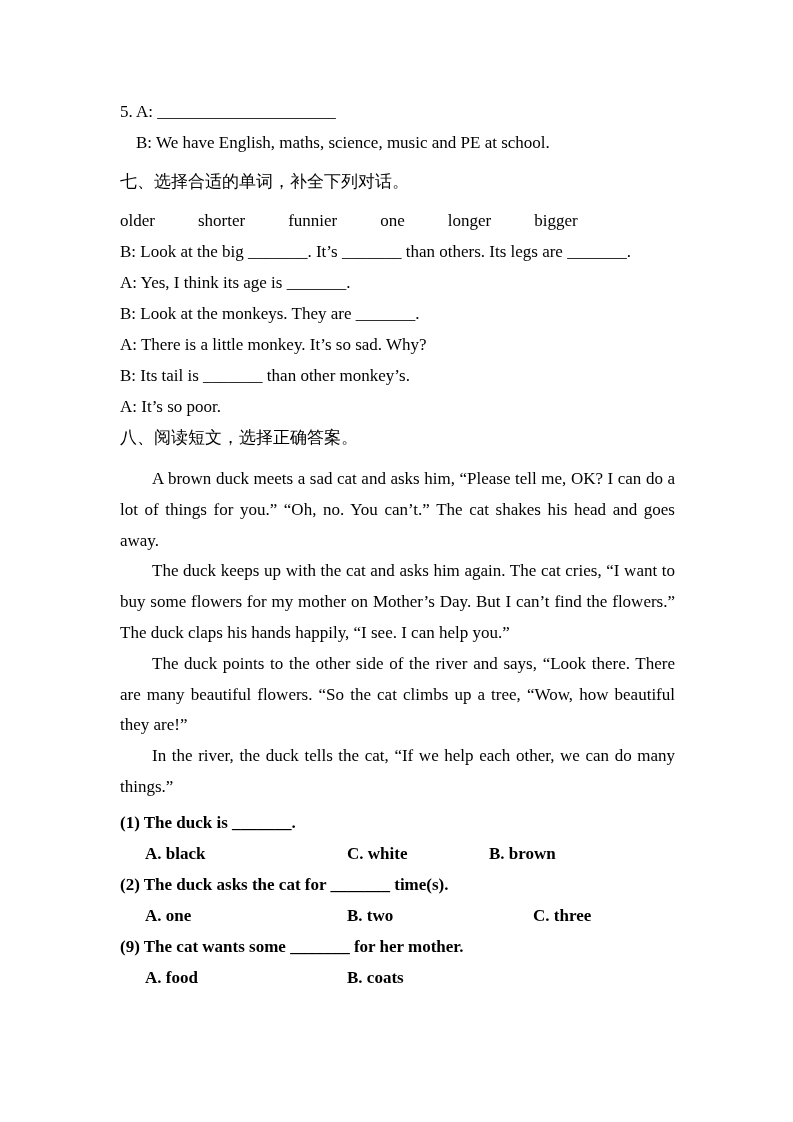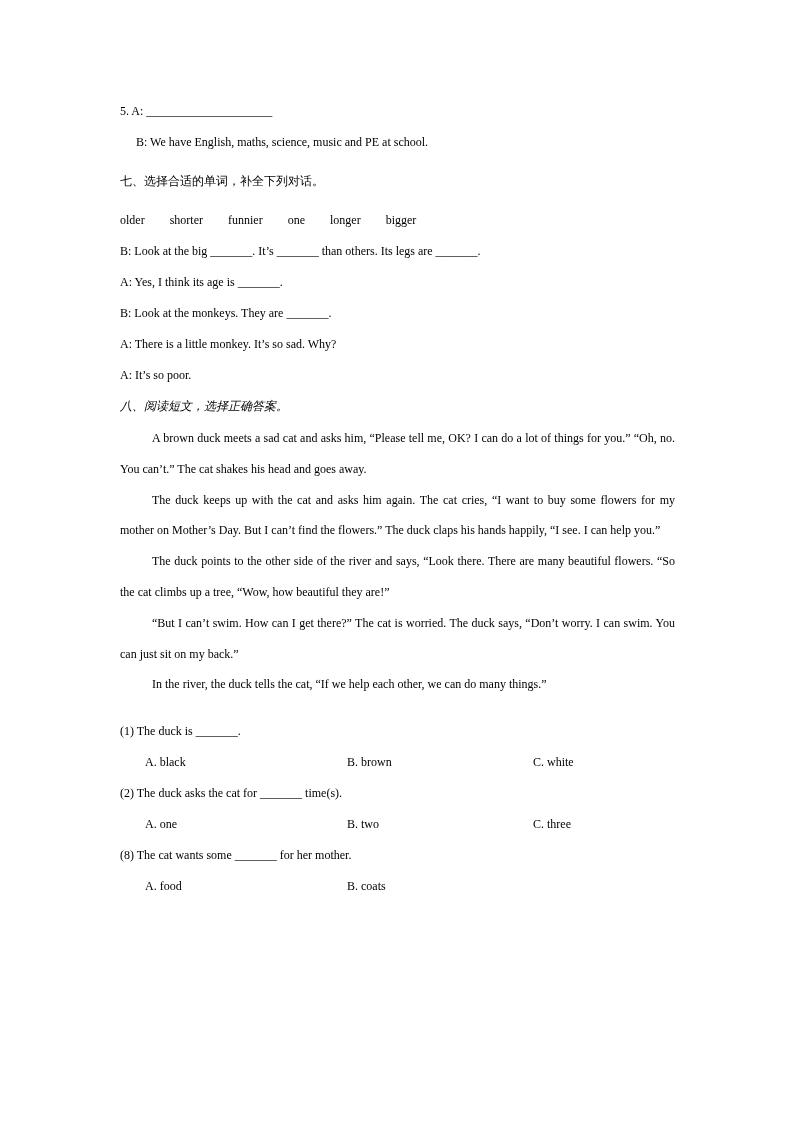--- a/index.html
+++ b/index.html
@@ -9,58 +9,58 @@
     background: #ffffff;
   }
   .page {
     position: relative;
     width: 793px;
     height: 1122px;
     margin: 0 auto;
     background: #ffffff;
     color: #000000;
     font-family: "Liberation Serif", "DejaVu Serif", serif;
-    font-size: 12px;
+    font-size: 17px;
     overflow: hidden;
   }
   .content {
     padding: 96px 118px 0 120px;
   }
   .line {
     line-height: 31px;
     white-space: normal;
   }
   .indent16 {
     padding-left: 16px;
   }
   .heading {
     line-height: 31px;
   }
   .h7 {
     margin-top: 8px;
     margin-bottom: 8px;
   }
   .h8 {
-    margin-bottom: 1px;
-    font-style: italic;
+    margin-bottom: 11px;
   }
   .word-bank {
     display: flex;
-    gap: 25px;
+    gap: 43px;
     line-height: 31px;
     align-items: center;
   }
   .passage .para {
     margin: 0;
     line-height: 30.8px;
     text-align: justify;
     text-indent: 32px;
   }
   .questions {
-    margin-top: 16px;
+    margin-top: 4px;
+    font-weight: bold;
   }
   .options {
     display: flex;
     padding-left: 25px;
     line-height: 31px;
   }
   .opt-a { width: 202px; }
   .opt-b { width: 186px; }
   .opt-c { flex: 1; }
 </style>
@@ -82,50 +82,50 @@
       <span class="word">one</span>
       <span class="word">longer</span>
       <span class="word">bigger</span>
     </div>
 
     <div class="dialogue">
       <div class="line">B: Look at the big _______. It’s _______ than others. Its legs are _______.</div>
       <div class="line">A: Yes, I think its age is _______.</div>
       <div class="line">B: Look at the monkeys. They are _______.</div>
       <div class="line">A: There is a little monkey. It’s so sad. Why?</div>
+      <div class="line">B: Its tail is _______ than other monkey’s.</div>
       <div class="line">A: It’s so poor.</div>
     </div>
 
     <div class="heading h8">八、阅读短文，选择正确答案。</div>
 
     <div class="passage">
       <p class="para">A brown duck meets a sad cat and asks him, “Please tell me, OK? I can do a lot of things for you.” “Oh, no. You can’t.” The cat shakes his head and goes away.</p>
       <p class="para">The duck keeps up with the cat and asks him again. The cat cries, “I want to buy some flowers for my mother on Mother’s Day. But I can’t find the flowers.” The duck claps his hands happily, “I see. I can help you.”</p>
       <p class="para">The duck points to the other side of the river and says, “Look there. There are many beautiful flowers. “So the cat climbs up a tree, “Wow, how beautiful they are!”</p>
-      <p class="para">“But I can’t swim. How can I get there?” The cat is worried. The duck says, “Don’t worry. I can swim. You can just sit on my back.”</p>
       <p class="para">In the river, the duck tells the cat, “If we help each other, we can do many things.”</p>
     </div>
 
     <div class="questions">
 
       <div class="line">(1) The duck is _______.</div>
       <div class="options">
         <span class="opt opt-a">A. black</span>
+        <span class="opt opt-c">C. white</span>
         <span class="opt opt-b">B. brown</span>
-        <span class="opt opt-c">C. white</span>
       </div>
 
       <div class="line">(2) The duck asks the cat for _______ time(s).</div>
       <div class="options">
         <span class="opt opt-a">A. one</span>
         <span class="opt opt-b">B. two</span>
         <span class="opt opt-c">C. three</span>
       </div>
 
-      <div class="line">(8) The cat wants some _______ for her mother.</div>
+      <div class="line">(9) The cat wants some _______ for her mother.</div>
       <div class="options">
         <span class="opt opt-a">A. food</span>
         <span class="opt opt-b">B. coats</span>
       </div>
 
     </div>
 
   </div>
 </div>
 

